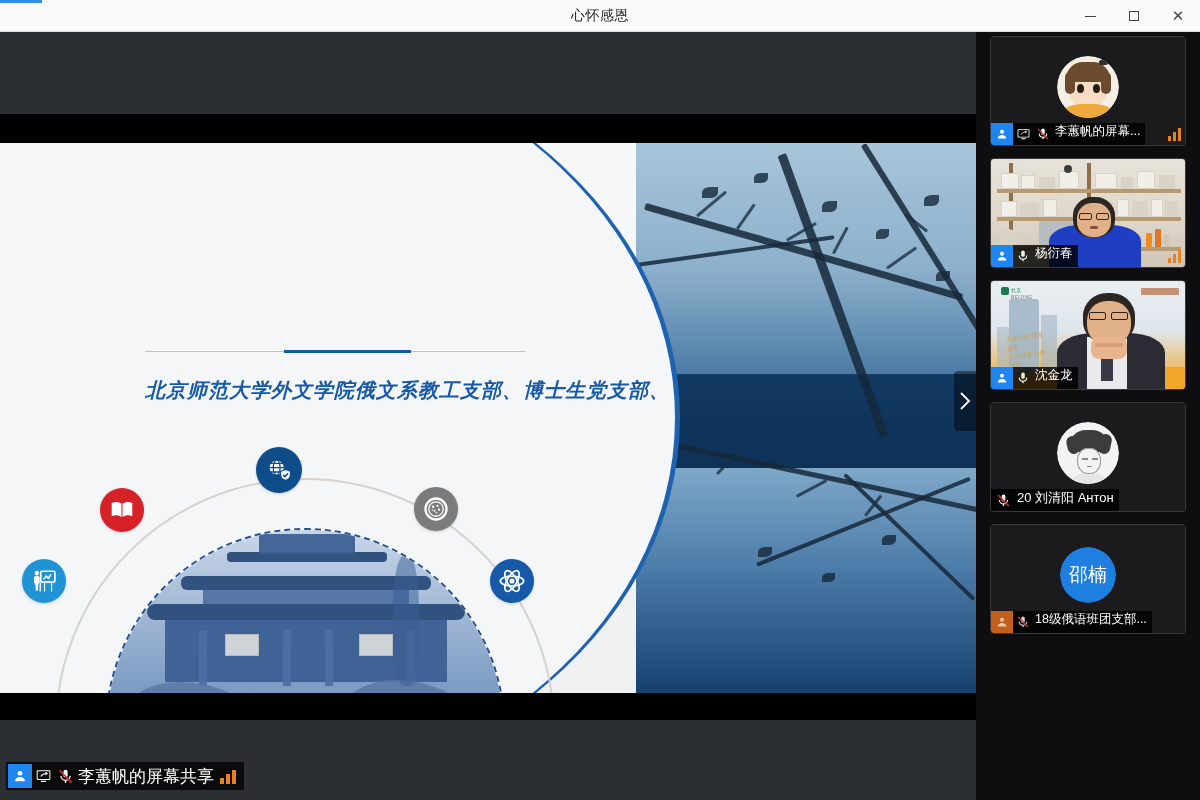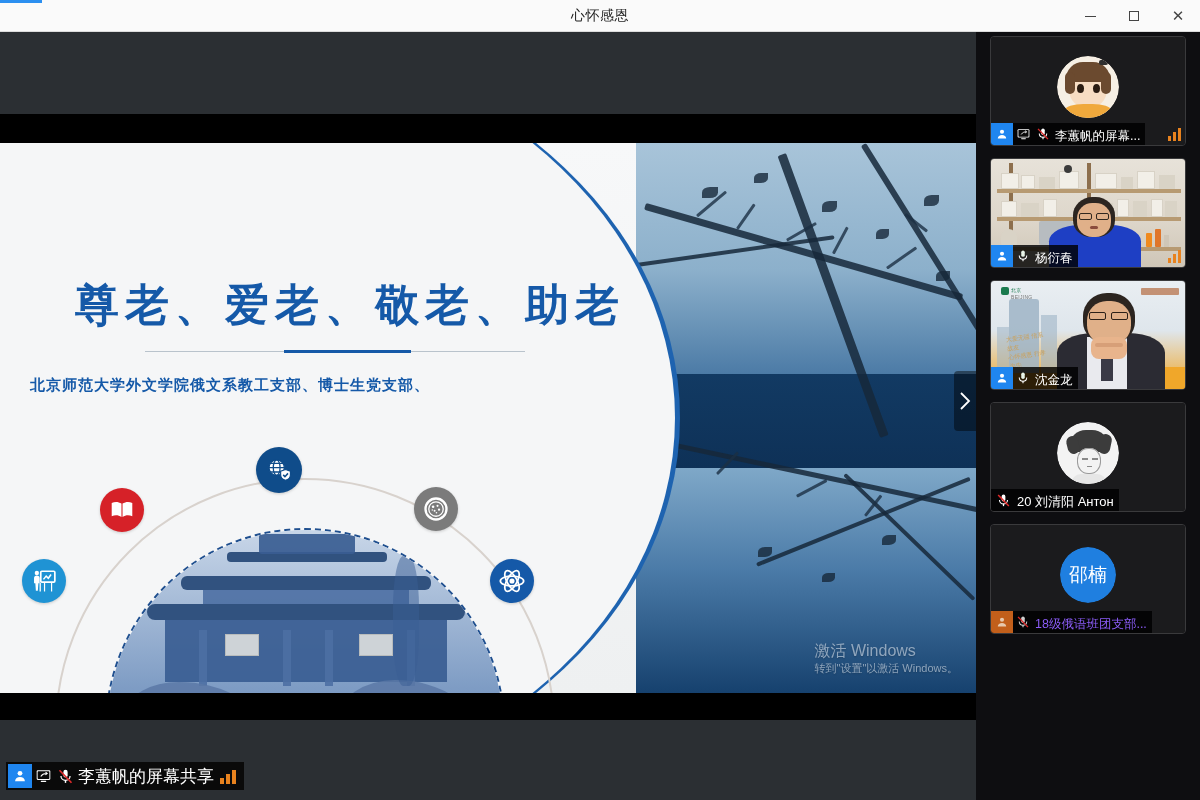--- a/index.html
+++ b/index.html
@@ -46,23 +46,23 @@
   
   #curve{position:absolute;left:-340px;top:-120px;width:1020px;height:790px;
      background:#f5f6f7;border-radius:50%;border-right:5px solid #1e63b0;}
 
   
   #headline{position:absolute;left:40px;top:133px;width:620px;text-align:center;
      font-size:44px;font-weight:bold;color:#1559a8;letter-spacing:6px;white-space:nowrap;
      font-family:"DejaVu Sans","Liberation Sans",sans-serif;}
   #rule{position:absolute;left:145px;top:208px;width:380px;height:1px;background:#b9c3cc;}
   #rule-strong{position:absolute;left:284px;top:207px;width:127px;height:3px;background:#1559a8;}
-  #subline{position:absolute;left:30px;top:230px;width:640px;text-align:left;
-     font-size:15px;font-weight:bold;color:#1559a8;line-height:1.7;letter-spacing:1px;
-     font-family:"DejaVu Sans","Liberation Sans",sans-serif;}
+  #subline{position:absolute;left:30px;top:230px;width:640px;text-align:right;
+     font-size:20px;font-weight:bold;color:#1559a8;line-height:1.7;letter-spacing:1px;
+     font-family:"DejaVu Sans","Liberation Sans",sans-serif;font-style:italic;}
 
   
   #arc-solid{position:absolute;left:55px;top:335px;width:500px;height:500px;
      border:2px solid #d8d2cd;border-radius:50%;}
   #arc-dash{position:absolute;left:105px;top:385px;width:400px;height:400px;
      border:2px dashed #1f4f8f;border-radius:50%;}
   #photo-circle{position:absolute;left:107px;top:387px;width:396px;height:396px;border-radius:50%;
      overflow:hidden;background:linear-gradient(180deg,#c8d6e8 0%,#7e9cc4 40%,#3f5f92 100%);}
   .bld{position:absolute;background:#3a5d93;opacity:.92;}
   .bld2{position:absolute;background:#4d6fa3;opacity:.9;}
@@ -91,21 +91,21 @@
      margin-left:2px;}
   #sharer .mini{width:22px;height:24px;display:flex;align-items:center;justify-content:center;}
   #sharer .nm{color:#fff;font-size:17px;margin:0 6px 0 2px;white-space:nowrap;}
 
   
   #sidebar{position:absolute;left:976px;top:32px;width:224px;height:768px;background:#0e0e11;
      padding:4px 6px;overflow:hidden;}
   .tile{position:relative;width:196px;height:110px;margin:0 auto 12px auto;background:#141416;
      border:1px solid #3a3a3c;border-radius:4px;overflow:hidden;}
   .tilebody{position:absolute;inset:0;overflow:hidden;}
-  .namebar{position:absolute;left:0;bottom:0;height:22px;display:flex;align-items:flex-end;
+  .namebar{position:absolute;left:0;bottom:0;height:22px;display:flex;align-items:flex-start;
      background:rgba(0,0,0,.82);max-width:100%;}
   .pbadge{width:22px;height:22px;display:flex;align-items:center;justify-content:center;flex:0 0 auto;}
   .pbadge.blue{background:#1f86f0;}
   .pbadge.orange{background:#c25f1b;}
   .micwrap{width:20px;height:22px;display:flex;align-items:center;justify-content:center;flex:0 0 auto;}
   .shwrap{width:20px;height:22px;display:flex;align-items:center;justify-content:center;flex:0 0 auto;}
   .nametxt{color:#fff;font-size:12.5px;padding:0 5px 0 2px;white-space:nowrap;overflow:hidden;}
   .bars{position:absolute;right:4px;bottom:4px;display:flex;align-items:flex-end;gap:2px;height:14px;}
   .bars i{width:3px;background:#e8821e;display:block;}
 
@@ -190,21 +190,20 @@
       <div class="leaf" style="left:240px;top:86px;width:13px;height:10px;"></div>
       <div class="leaf" style="left:288px;top:52px;width:15px;height:11px;"></div>
       <div class="leaf" style="left:300px;top:128px;width:14px;height:10px;"></div>
       <div class="leaf" style="left:122px;top:404px;width:14px;height:10px;"></div>
       <div class="leaf" style="left:186px;top:430px;width:13px;height:9px;"></div>
       <div class="leaf" style="left:246px;top:392px;width:14px;height:10px;"></div>
     </div>
 
     <div id="curve"></div>
 
-    <div id="headline">尊老、爱老、敬老、助老</div>
     <div id="rule"></div>
     <div id="rule-strong"></div>
     <div id="subline">
       <span>北京师范大学外文学院俄文系教工支部、博士生党支部、</span><br>
     </div>
 
     <div id="arc-solid"></div>
     <div id="arc-dash"></div>
 
     <div id="photo-circle">
@@ -273,24 +272,20 @@
 
     <div class="ico" style="left:490px;top:416px;width:44px;height:44px;background:#1559a8;">
       <svg width="28" height="28" viewBox="0 0 24 24" fill="none" stroke="#fff" stroke-width="1.5">
         <circle cx="12" cy="12" r="2.2" fill="#fff" stroke="none"></circle>
         <ellipse cx="12" cy="12" rx="10" ry="4.2"></ellipse>
         <ellipse cx="12" cy="12" rx="10" ry="4.2" transform="rotate(60 12 12)"></ellipse>
         <ellipse cx="12" cy="12" rx="10" ry="4.2" transform="rotate(120 12 12)"></ellipse>
       </svg>
     </div>
 
-    <div id="watermark">
-      <div id="wm1">激活 Windows</div>
-      <div id="wm2">转到"设置"以激活 Windows。</div>
-    </div>
   </div>
 
   <div id="stage-next">
     <svg width="12" height="18" viewBox="0 0 12 18">
       <path d="M2 1l8 8-8 8" fill="none" stroke="#fff" stroke-width="1.8"></path>
     </svg>
   </div>
 
   <div id="sharer">
     <span class="badge">
@@ -517,17 +512,17 @@
           </svg>
       </span>
       <span class="micwrap">
         <svg width="14" height="14" viewBox="0 0 24 24">
           <rect x="9" y="2.5" width="6" height="11" rx="3" fill="#cfcfcf"></rect>
           <path d="M5.6 11.2c0 3.6 2.9 6.3 6.4 6.3s6.4-2.7 6.4-6.3" fill="none" stroke="#cfcfcf" stroke-width="1.8"></path>
           <rect x="11" y="17" width="2" height="4" fill="#cfcfcf"></rect>
           <path d="M3.5 3.2L20.5 20.8" stroke="#e02a2a" stroke-width="2.4"></path>
         </svg>
       </span>
-      <span class="nametxt" style="color:#8b5cf6;">18级俄语班团支部...</span>
+      <span class="nametxt" style="color:#ffffff;">18级俄语班团支部...</span>
     </div>
   </div>
 
 </div>
 
 </body></html>

